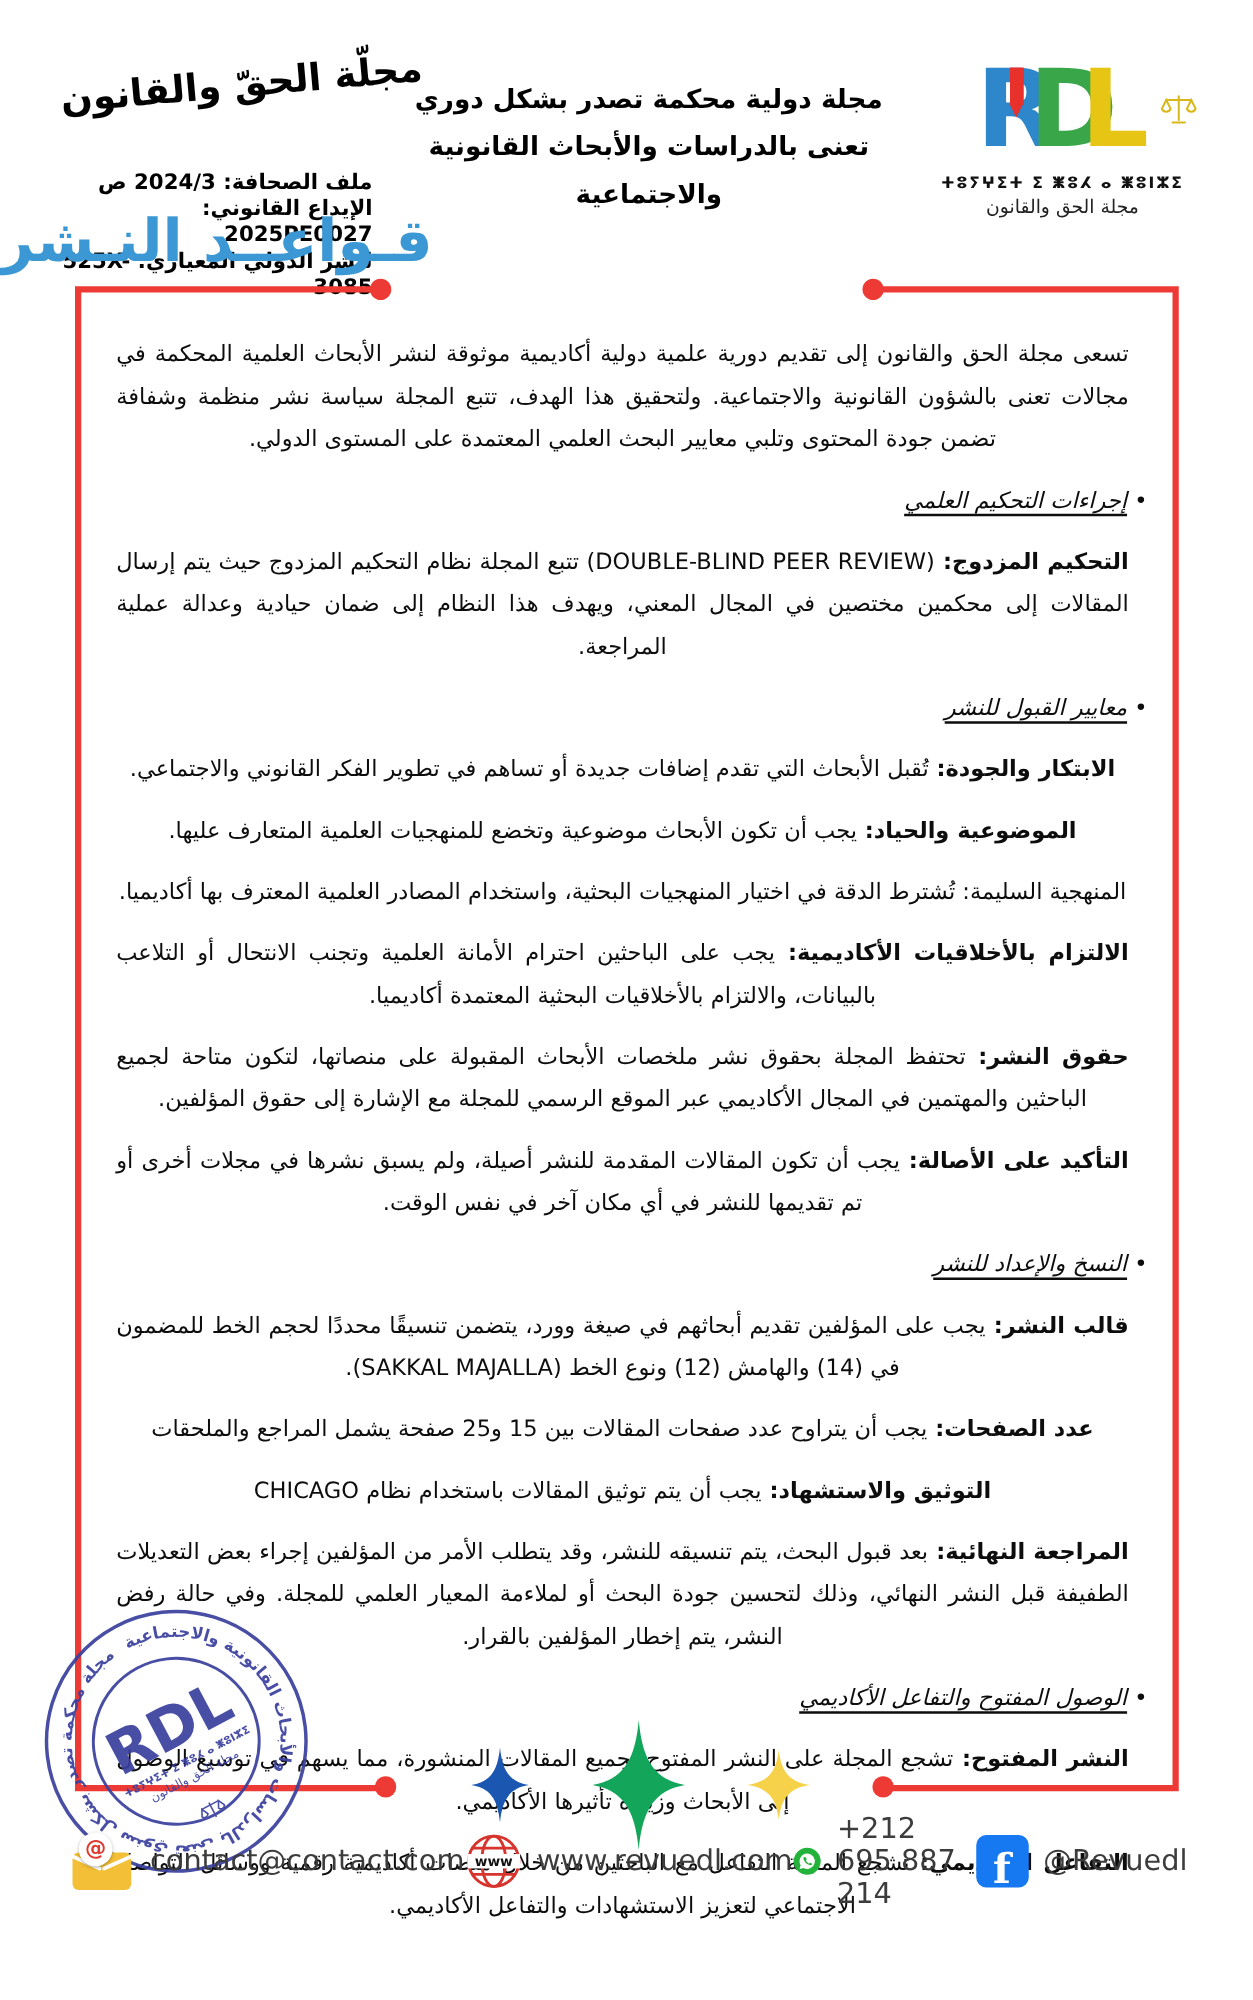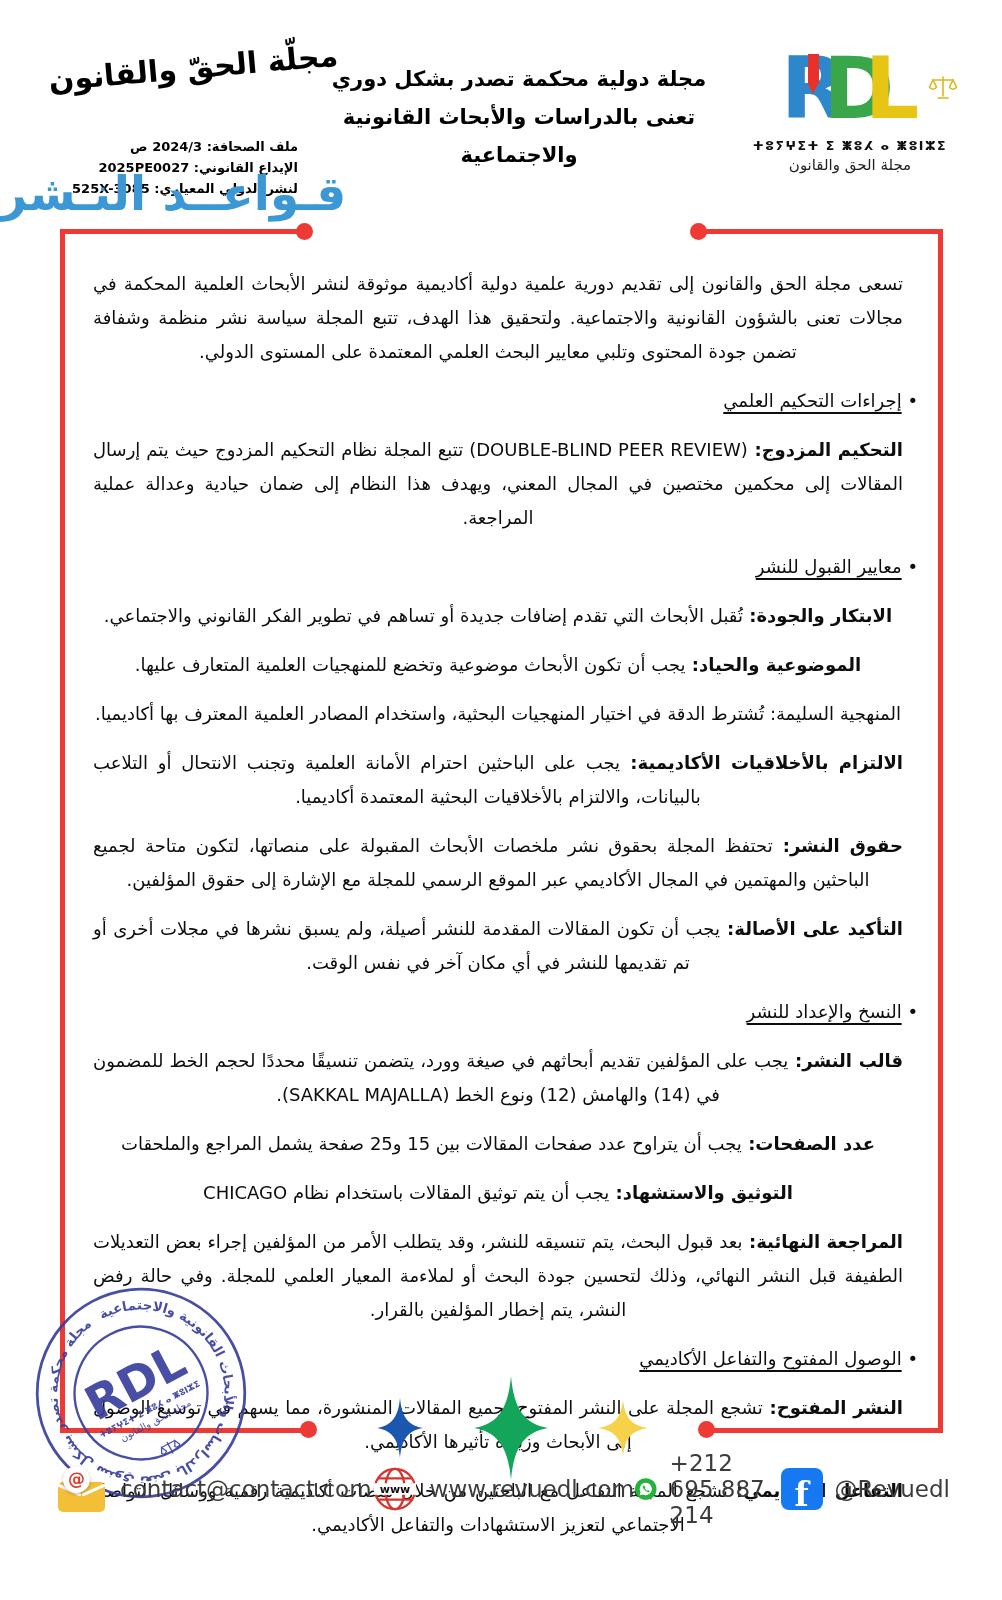--- a/index.html
+++ b/index.html
@@ -3,21 +3,21 @@
 <meta charset="utf-8">
 <style>
   html,body{margin:0;padding:0;background:#fff;}
   .page{position:relative;width:1002px;height:1600px;margin:0 auto;background:#fff;overflow:hidden;
         font-family:"DejaVu Sans",sans-serif;color:#0d0d0d;}
 
   
   .callig{position:absolute;top:52px;left:48px;width:250px;text-align:center;
           font-weight:bold;font-size:30px;white-space:nowrap;transform:rotate(-5deg);color:#000;}
   .press-meta{position:absolute;top:136px;left:40px;width:258px;direction:rtl;text-align:right;
-              font-size:13px;font-weight:bold;line-height:21px;color:#000;}
+              font-size:17px;font-weight:bold;line-height:21px;color:#000;}
   .press-meta .val{direction:ltr;unicode-bidi:isolate;}
   .center-head{position:absolute;top:60px;left:288px;width:462px;direction:rtl;text-align:center;
                font-weight:bold;font-size:21px;line-height:38px;color:#000;}
 
   .rdl-logo{position:absolute;top:38px;right:44px;width:216px;text-align:center;}
   .rdl-letters{position:relative;height:100px;font-weight:bold;line-height:100px;white-space:nowrap;}
   .rdl-letters .lR{font-size:86px;color:#2e87ca;}
   .rdl-letters .lD{font-size:86px;color:#3aa64a;margin-left:-24px;}
   .rdl-letters .lL{font-size:86px;color:#e7c515;margin-left:-30px;}
   .rdl-accent{position:absolute;left:66px;top:16px;width:11px;height:30px;background:#e8312a;}
@@ -38,21 +38,21 @@
   .mask-top{left:312px;top:227px;width:379px;height:10px;}
   .mask-bottom{left:316px;top:1424px;width:383px;height:12px;}
   .rdot{position:absolute;width:17px;height:17px;border-radius:50%;background:#ee3a34;z-index:4;}
   .rdot.tl{left:296px;top:223px;} .rdot.tr{left:690px;top:223px;}
   .rdot.bl{left:300px;top:1421px;} .rdot.br{left:698px;top:1421px;}
 
   
   .rules-content{position:absolute;left:78px;top:252px;width:840px;direction:rtl;z-index:3;
                  font-size:18px;line-height:34px;color:#0d0d0d;}
   .block-p{text-align:justify;text-align-last:center;margin:15px;}
-  .block-h{margin:0;}
+  .block-h{margin:0;font-style:italic;}
   .block-h .h-text{text-decoration:underline;text-underline-offset:5px;text-decoration-thickness:1.5px;}
   .lead{font-weight:bold;}
   .lead.normal{font-weight:normal;}
 
   
   .star{position:absolute;z-index:4;}
   .star-blue{left:377px;top:1398px;}
   .star-green{left:474px;top:1376px;}
   .star-yellow{left:598px;top:1400px;}
 

